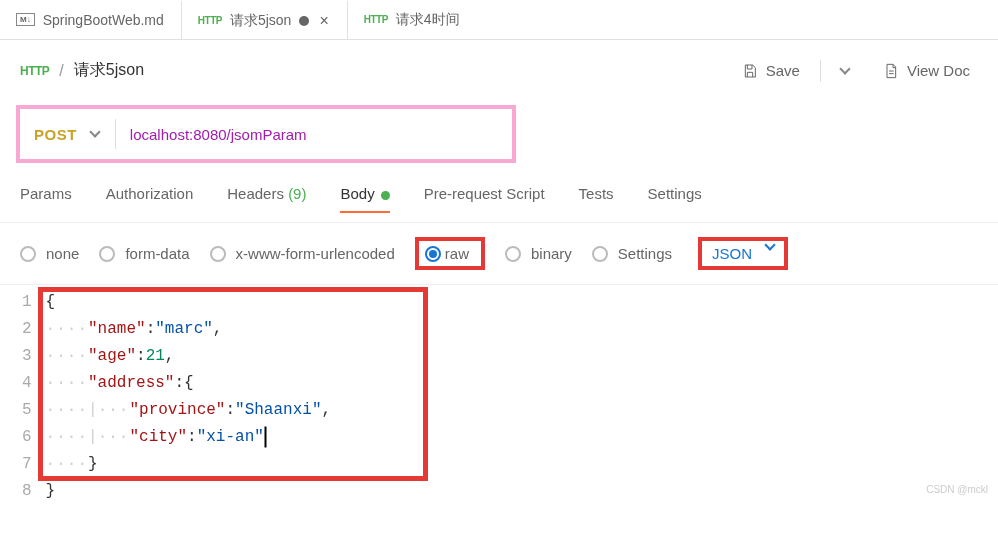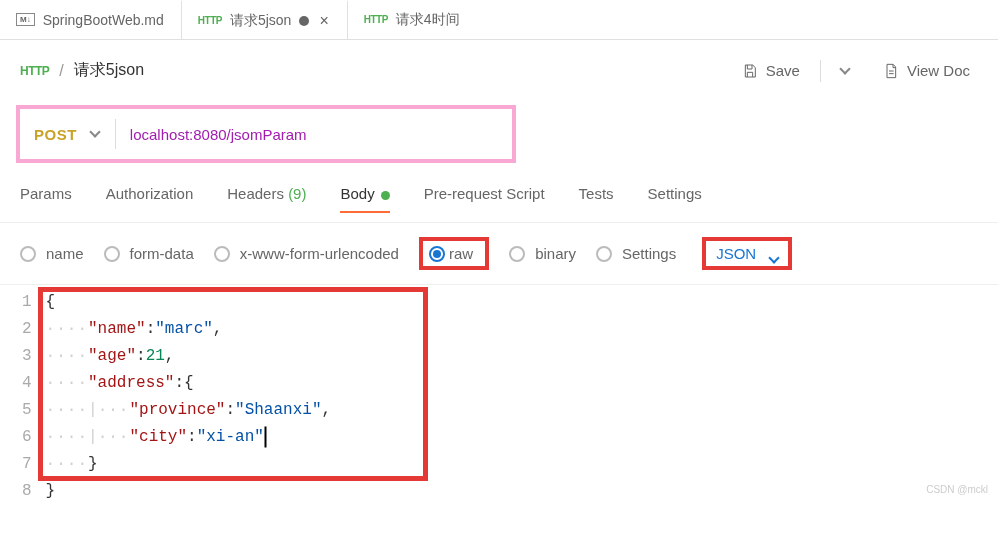--- a/index.html
+++ b/index.html
@@ -43,21 +43,21 @@
     .body-dot { display:inline-block; width:9px; height:9px; border-radius:50%; background:#4CAF50; margin-left:6px; vertical-align: middle;}
     
     
     .body-types { display: flex; align-items: center; gap: 20px; padding: 14px 20px 14px 20px; color: #666; font-size: 15px; }
     .radio-opt { display: flex; align-items: center; gap: 10px; cursor: pointer; }
     .radio-circle { width: 16px; height: 16px; border: 2px solid #bbb; border-radius: 50%; display:inline-flex; align-items:center; justify-content:center;}
     .radio-circle.sel { border-color: #1976d2; }
     .radio-circle.sel::after { content:""; width:8px; height:8px; background:#1976d2; border-radius:50%; }
     .redbox-2 { border: 4px solid #e53935; padding: 4px 12px 4px 6px; display:flex; align-items:center; }
     .redbox-2 .radio-opt { gap: 4px; }
-    .json-select-wrap { border: 4px solid #e53935; padding: 4px 10px; display:flex; align-items:flex-end; gap:14px; margin-left: 6px;}
+    .json-select-wrap { border: 4px solid #e53935; padding: 4px 10px; display:flex; align-items:flex-start; gap:14px; margin-left: 6px;}
     .json-select { color: #1976d2; font-size: 15px; }
     .chev-blue { display:inline-block; width:8px; height:8px; border-right:2px solid #1976d2; border-bottom:2px solid #1976d2; transform:rotate(45deg); margin-top:-4px;}
     
     
     .editor-wrap { padding: 0 16px; position: relative; }
     .editor-border-top { border-top: 1px solid #eee; padding-top: 2px;}
     .editor { display: flex; font-family: Consolas, "Courier New", monospace; font-size: 16px; line-height: 27px; }
     .gutter { text-align: right; color: #aaa; padding: 2px 10px 2px 6px; user-select:none; }
     .gutter div { height: 27px; }
     .code { position: relative; padding: 2px 0 2px 4px; }
@@ -143,21 +143,21 @@
     <span>Body</span><span class="body-dot"></span>
   </div>
   <div class="subtab">Pre-request Script</div>
   <div class="subtab">Tests</div>
   <div class="subtab">Settings</div>
 </div>
 
 <div class="body-types">
   <div class="radio-opt">
       <span class="radio-circle"></span>
-      <span>name</span>
+      <span>none</span>
     </div>
   <div class="radio-opt">
       <span class="radio-circle"></span>
       <span>form-data</span>
     </div>
   <div class="radio-opt">
       <span class="radio-circle"></span>
       <span>x-www-form-urlencoded</span>
     </div>
   <div class="redbox-2">

